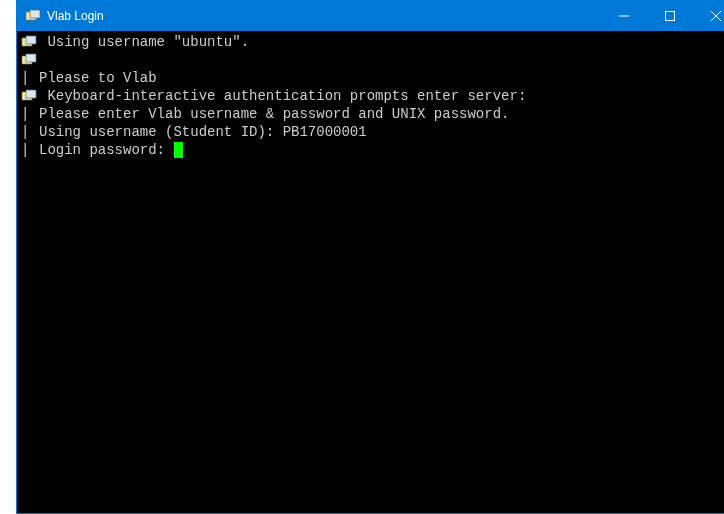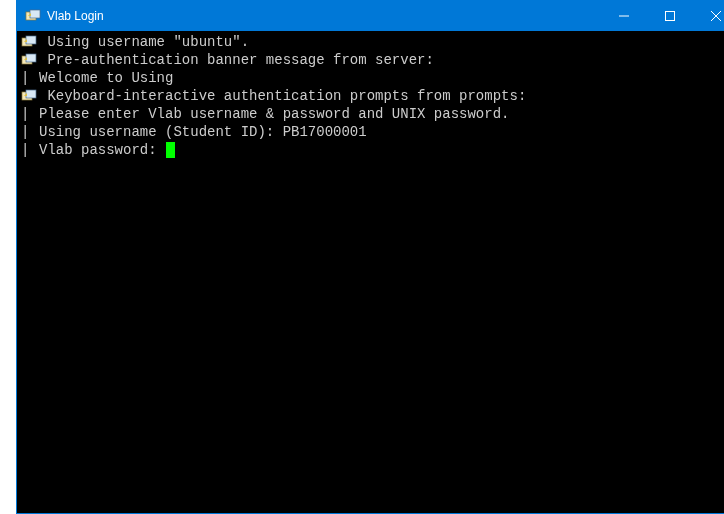--- a/index.html
+++ b/index.html
@@ -133,24 +133,24 @@
   <div class="terminal" id="terminal">
       <div class="term-line"><span class="ssh-icon"><svg width="16" height="16" viewBox="0 0 16 16">
   <rect x="1" y="4" width="10" height="8" fill="#f5e8b8" stroke="#8a7a3a" stroke-width="0.7"></rect>
   <rect x="5" y="2" width="10" height="8" fill="#d8e8f5" stroke="#4a6a8a" stroke-width="0.7"></rect>
   <path d="M3 8 L6 5 L6 8 Z" fill="#e0c040"></path>
 </svg></span><span> Using username "ubuntu".</span></div>
       <div class="term-line"><span class="ssh-icon"><svg width="16" height="16" viewBox="0 0 16 16">
   <rect x="1" y="4" width="10" height="8" fill="#f5e8b8" stroke="#8a7a3a" stroke-width="0.7"></rect>
   <rect x="5" y="2" width="10" height="8" fill="#d8e8f5" stroke="#4a6a8a" stroke-width="0.7"></rect>
   <path d="M3 8 L6 5 L6 8 Z" fill="#e0c040"></path>
-</svg></span><span> Pre-authentication banner message from server:</span></div>
-      <div class="term-line"><span class="pipe-spacer">| </span><span>Welcome to Using</span></div>
+</svg></span></div>
+      <div class="term-line"><span class="pipe-spacer">| </span><span>Please to Vlab</span></div>
       <div class="term-line"><span class="ssh-icon"><svg width="16" height="16" viewBox="0 0 16 16">
   <rect x="1" y="4" width="10" height="8" fill="#f5e8b8" stroke="#8a7a3a" stroke-width="0.7"></rect>
   <rect x="5" y="2" width="10" height="8" fill="#d8e8f5" stroke="#4a6a8a" stroke-width="0.7"></rect>
   <path d="M3 8 L6 5 L6 8 Z" fill="#e0c040"></path>
-</svg></span><span> Keyboard-interactive authentication prompts from prompts:</span></div>
+</svg></span><span> Keyboard-interactive authentication prompts enter server:</span></div>
       <div class="term-line"><span class="pipe-spacer">| </span><span>Please enter Vlab username &amp; password and UNIX password.</span></div>
       <div class="term-line"><span class="pipe-spacer">| </span><span>Using username (Student ID): PB17000001</span></div>
-      <div class="term-line"><span class="pipe-spacer">| </span><span>Vlab password: </span><span class="cursor"></span></div>
+      <div class="term-line"><span class="pipe-spacer">| </span><span>Login password: </span><span class="cursor"></span></div>
     </div>
 </div>
 
 </body></html>

